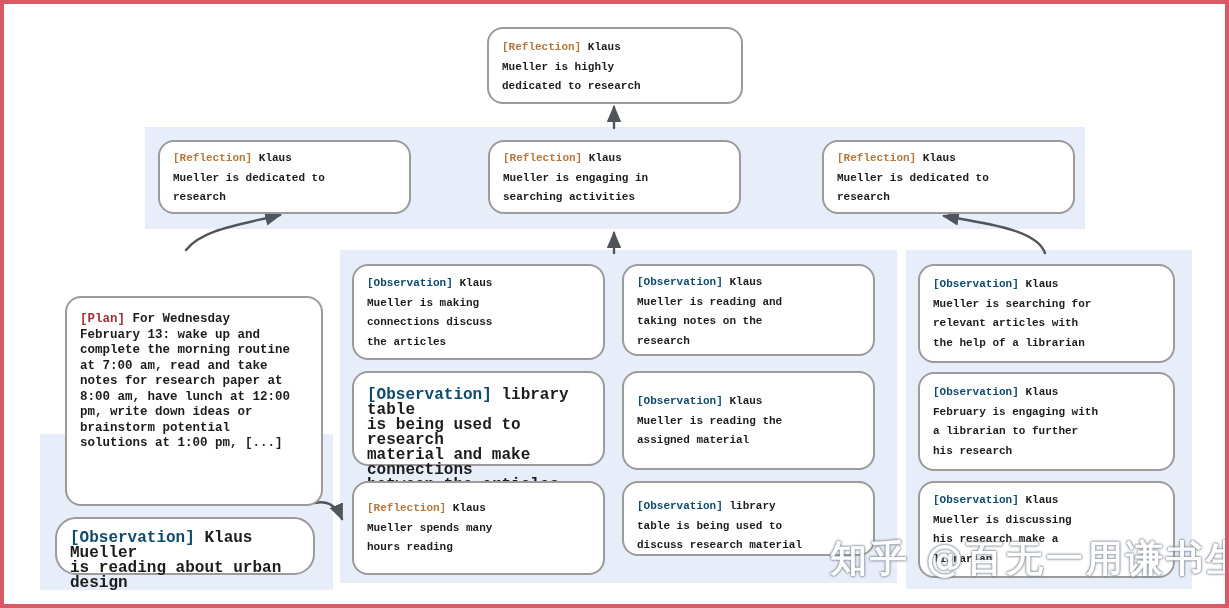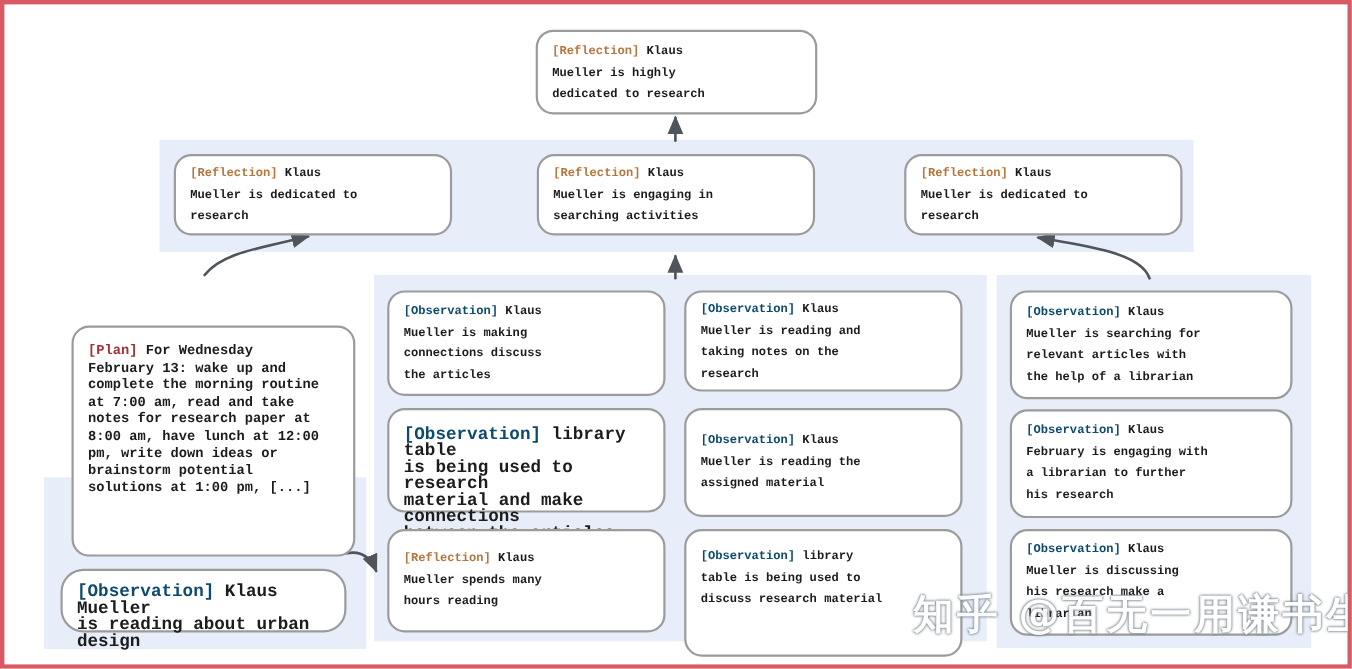--- a/index.html
+++ b/index.html
@@ -91,21 +91,21 @@
 Mueller spends many
 hours reading</span></div>
 
   <div class="bx fs-lg" style="left:618px;top:260px;width:253px;height:92px;padding-top:7px;"><span class="tg-obs">[Observation]</span><span> Klaus
 Mueller is reading and
 taking notes on the
 research</span></div>
   <div class="bx fs-lg" style="left:618px;top:367px;width:253px;height:99px;padding-top:19px;"><span class="tg-obs">[Observation]</span><span> Klaus
 Mueller is reading the
 assigned material</span></div>
-  <div class="bx fs-lg" style="left:618px;top:477px;width:253px;height:116px;padding-top:14px;"><span class="tg-obs">[Observation]</span><span> library
+  <div class="bx fs-lg" style="left:618px;top:477px;width:253px;height:75px;padding-top:14px;"><span class="tg-obs">[Observation]</span><span> library
 table is being used to
 discuss research material</span></div>
 
   <div class="bx fs-lg" style="left:914px;top:260px;width:257px;height:99px;padding-top:9px;"><span class="tg-obs">[Observation]</span><span> Klaus
 Mueller is searching for
 relevant articles with
 the help of a librarian</span></div>
   <div class="bx fs-lg" style="left:914px;top:368px;width:257px;height:99px;padding-top:9px;"><span class="tg-obs">[Observation]</span><span> Klaus
 February is engaging with
 a librarian to further

